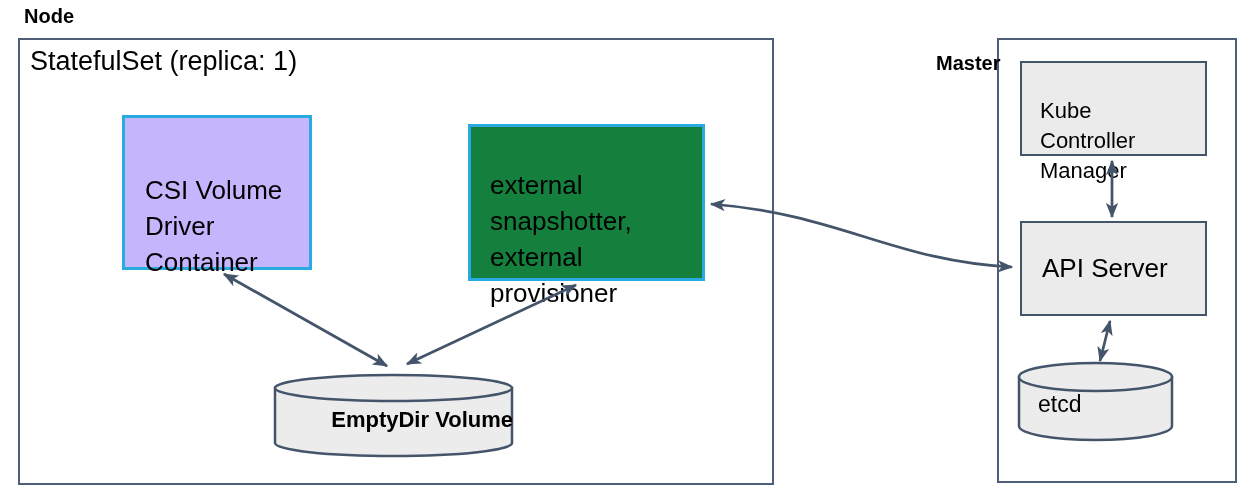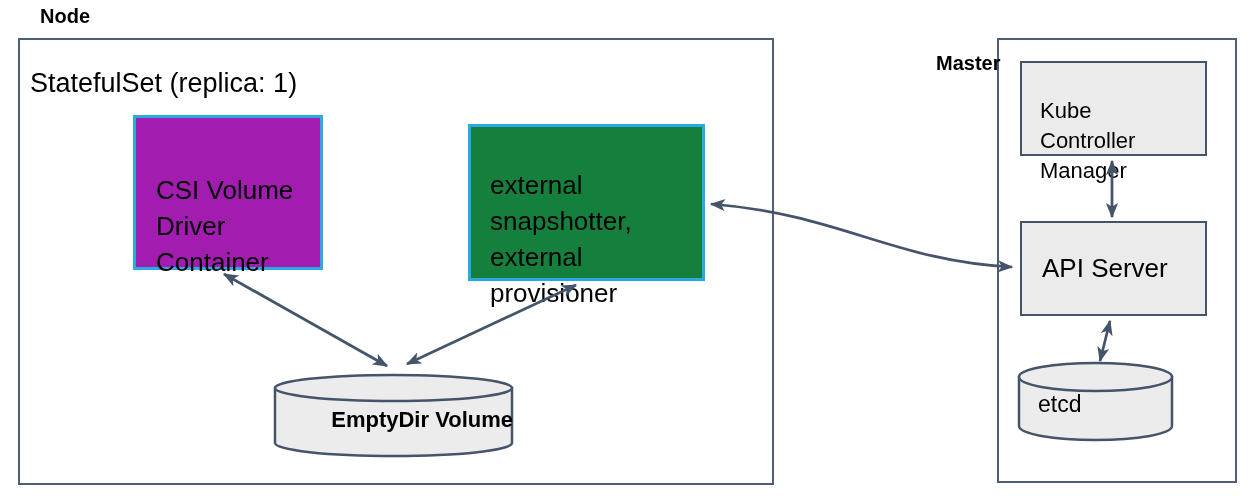--- a/index.html
+++ b/index.html
@@ -29,42 +29,41 @@
   .master-box { left: 997px; top: 38px; width: 240px; height: 445px; }
 
   
   .group-label {
     position: absolute;
     font-size: 20px;
     font-weight: 700;
     line-height: 26px;
     white-space: nowrap;
   }
-  .node-label   { left: 40px;  top: 3px; }
+  .node-label   { left: 24px;  top: 3px; }
   .master-label { left: 936px; top: 3px; margin-top: 47px; }
 
   .statefulset-label {
     position: absolute;
     left: 30px; top: 44px;
     font-size: 27px;
     line-height: 34px;
     white-space: nowrap;
-    margin-top: 22px;
   }
 
   
   .inner-box {
     position: absolute;
     white-space: pre-line;
     font-size: 26px;
     line-height: 36px;
   }
   .csi-box {
-    left: 133px; top: 115px; width: 190px; height: 155px;
-    background: #a21caf;
+    left: 122px; top: 115px; width: 190px; height: 155px;
+    background: #c4b5fd;
     border: 3px solid #29ABE2;
     padding: 18px 0 16px 20px;
   }
   .sidecar-box {
     left: 468px; top: 124px; width: 237px; height: 157px;
     background: #15803d;
     border: 3px solid #29ABE2;
     padding: 4px 0 0 19px;
   }
 

